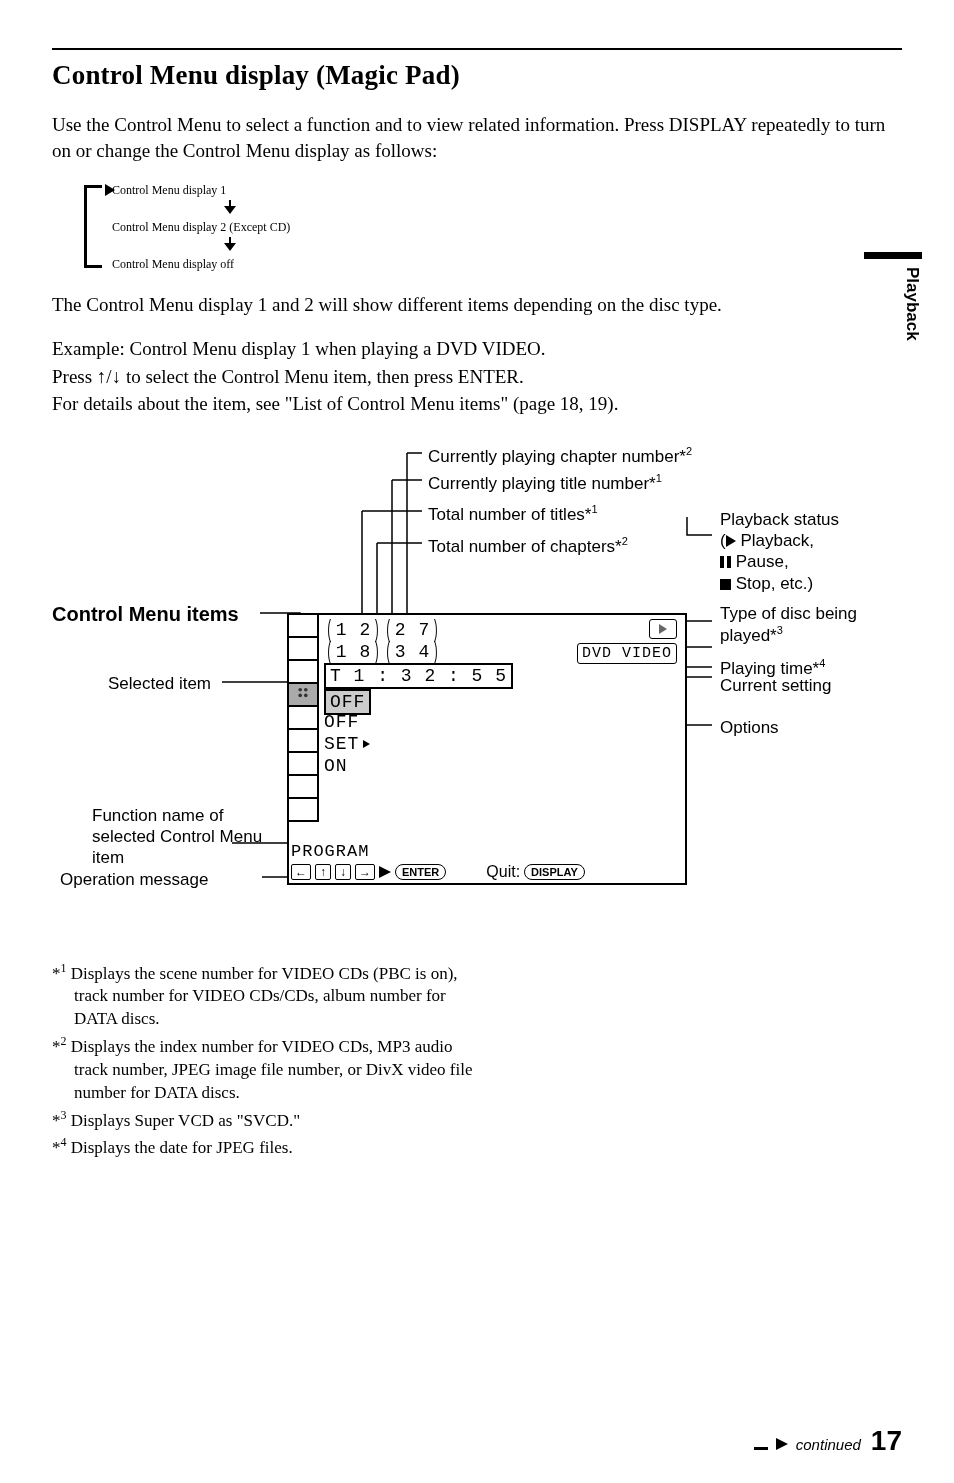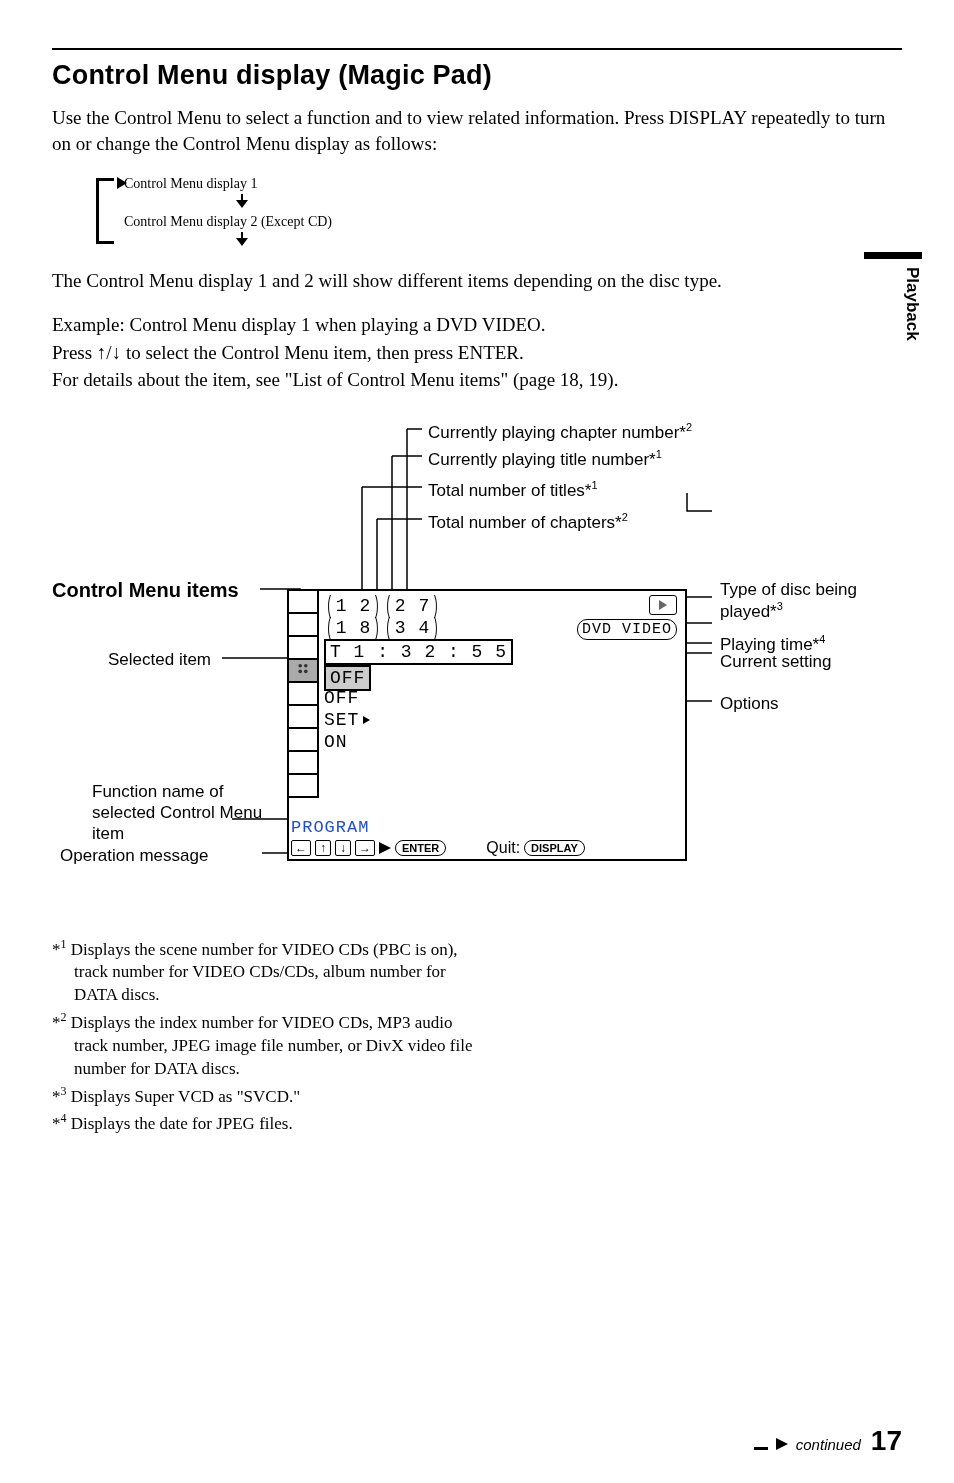--- a/index.html
+++ b/index.html
@@ -7,34 +7,34 @@
     width: 954px;
     height: 1483px;
     font-family: Georgia, 'Times New Roman', serif;
     color: #000;
     background: #fff;
     position: relative;
     padding: 48px 52px 40px 52px;
   }
   .hr-top { border-top: 2.5px solid #000; width: 100%; margin-bottom: 10px; }
   .heading {
-    font-family: Liberation Sans, sans-serif;
+    font-family: Liberation Serif, serif;
     font-weight: 800;
     font-size: 27px;
     letter-spacing: 0.2px;
-    margin-bottom: 14px;
+    margin-bottom: 21px;
   }
   .para {
     font-size: 19px;
     line-height: 1.35;
     margin-bottom: 18px;
   }
   .flow-block {
-    font-size: 14px;
-    margin: 12px 0 18px 44px;
+    font-size: 12px;
+    margin: 12px 0 18px 32px;
     position: relative;
     padding-left: 28px;
   }
   .flow-bracket {
     position: absolute; left: 0; top: 4px; bottom: 6px; width: 18px;
     border-left: 3px solid #000;
     border-top: 3px solid #000;
     border-bottom: 3px solid #000;
   }
   .flow-arrow-head {
@@ -111,33 +111,33 @@
   .opt-row { height: 22px; }
   .tiny-arrow {
     display: inline-block; width: 0; height: 0;
     border-top: 4px solid transparent; border-bottom: 4px solid transparent; border-left: 7px solid #000;
     margin-left: 4px; vertical-align: 1px;
   }
   .disc-badge {
     position: absolute; right: 8px; top: 28px;
     font-family: "Courier New", monospace;
     font-size: 15px; letter-spacing: 1px;
-    border: 1.5px solid #000; border-radius: 10px; padding: 1px 4px;
+    border: 1.5px solid #000; border-radius: 3px; padding: 1px 4px;
   }
   .play-badge {
     position: absolute; right: 8px; top: 4px;
     width: 28px; height: 20px; border: 1.5px solid #000; border-radius: 3px;
     display: flex; align-items: center; justify-content: center;
   }
   .play-tri {
     width: 0; height: 0; border-top: 5px solid transparent; border-bottom: 5px solid transparent; border-left: 8px solid #666;
   }
   .prog-label {
     position: absolute; left: 2px; bottom: 22px;
-    font-family: "Courier New", monospace; font-size: 17px; letter-spacing: 1px; color: #1d4ed8;
+    font-family: "Courier New", monospace; font-size: 17px; letter-spacing: 1px; color: #000000;
   }
   .bottom-bar {
     position: absolute; left: 2px; bottom: 2px;
     display: flex; align-items: center; gap: 4px;
     font-family: Arial, sans-serif; font-size: 14px;
   }
   .key {
     display: inline-flex; align-items: center; justify-content: center;
     border: 1.5px solid #000; border-radius: 2px; height: 16px; min-width: 16px; padding: 0 3px;
     font-size: 11px; font-weight: 700;
@@ -200,20 +200,21 @@
 <p class="para">Use the Control Menu to select a function and to view related information. Press DISPLAY repeatedly to turn on or change the Control Menu display as follows:</p>
 
 <div class="flow-block">
   <div class="flow-bracket">
       <div class="flow-arrow-head"></div>
     </div>
   <div class="flow-line">Control Menu display 1</div>
   <div class="down-arrow"></div>
   <div class="flow-line">Control Menu display 2 (Except CD)</div>
   <div class="down-arrow"></div>
+  <div class="flow-line">Control Menu display off</div>
 </div>
 
 <p class="para">The Control Menu display 1 and 2 will show different items depending on the disc type.</p>
 
 <p class="para" style="margin-bottom:2px">Example: Control Menu display 1 when playing a DVD VIDEO.</p>
 <p class="para" style="margin-bottom:2px">Press ↑/↓ to select the Control Menu item, then press ENTER.</p>
 <p class="para">For details about the item, see "List of Control Menu items" (page 18, 19).</p>
 
 <div class="diagram">
 
@@ -252,20 +253,29 @@
   <div class="callout" style="left:376px; top:27px;">
     <span>Currently playing title number*</span><span class="sup">1</span>
   </div>
   <div class="callout" style="left:376px; top:58px;">
     <span>Total number of titles*</span><span class="sup">1</span>
   </div>
   <div class="callout" style="left:376px; top:90px;">
     <span>Total number of chapters*</span><span class="sup">2</span>
   </div>
 
+  <div class="callout" style="left:668px; top:64px; width:170px;">
+    <div>Playback status</div>
+    <div>(<span class="glyph-play"></span><span> Playback,</span></div>
+    <div><span class="glyph-pause">
+          <span></span>
+          <span></span>
+        </span><span> Pause,</span></div>
+    <div><span class="glyph-stop"></span><span> Stop, etc.)</span></div>
+  </div>
 
   <div class="callout" style="left:668px; top:158px; width:170px;">
     <span>Type of disc being played*</span><span class="sup">3</span>
   </div>
   <div class="callout" style="left:668px; top:212px;">
     <span>Playing time*</span><span class="sup">4</span>
   </div>
   <div class="callout" style="left:668px; top:230px;">Current setting</div>
   <div class="callout" style="left:668px; top:272px;">Options</div>
 

